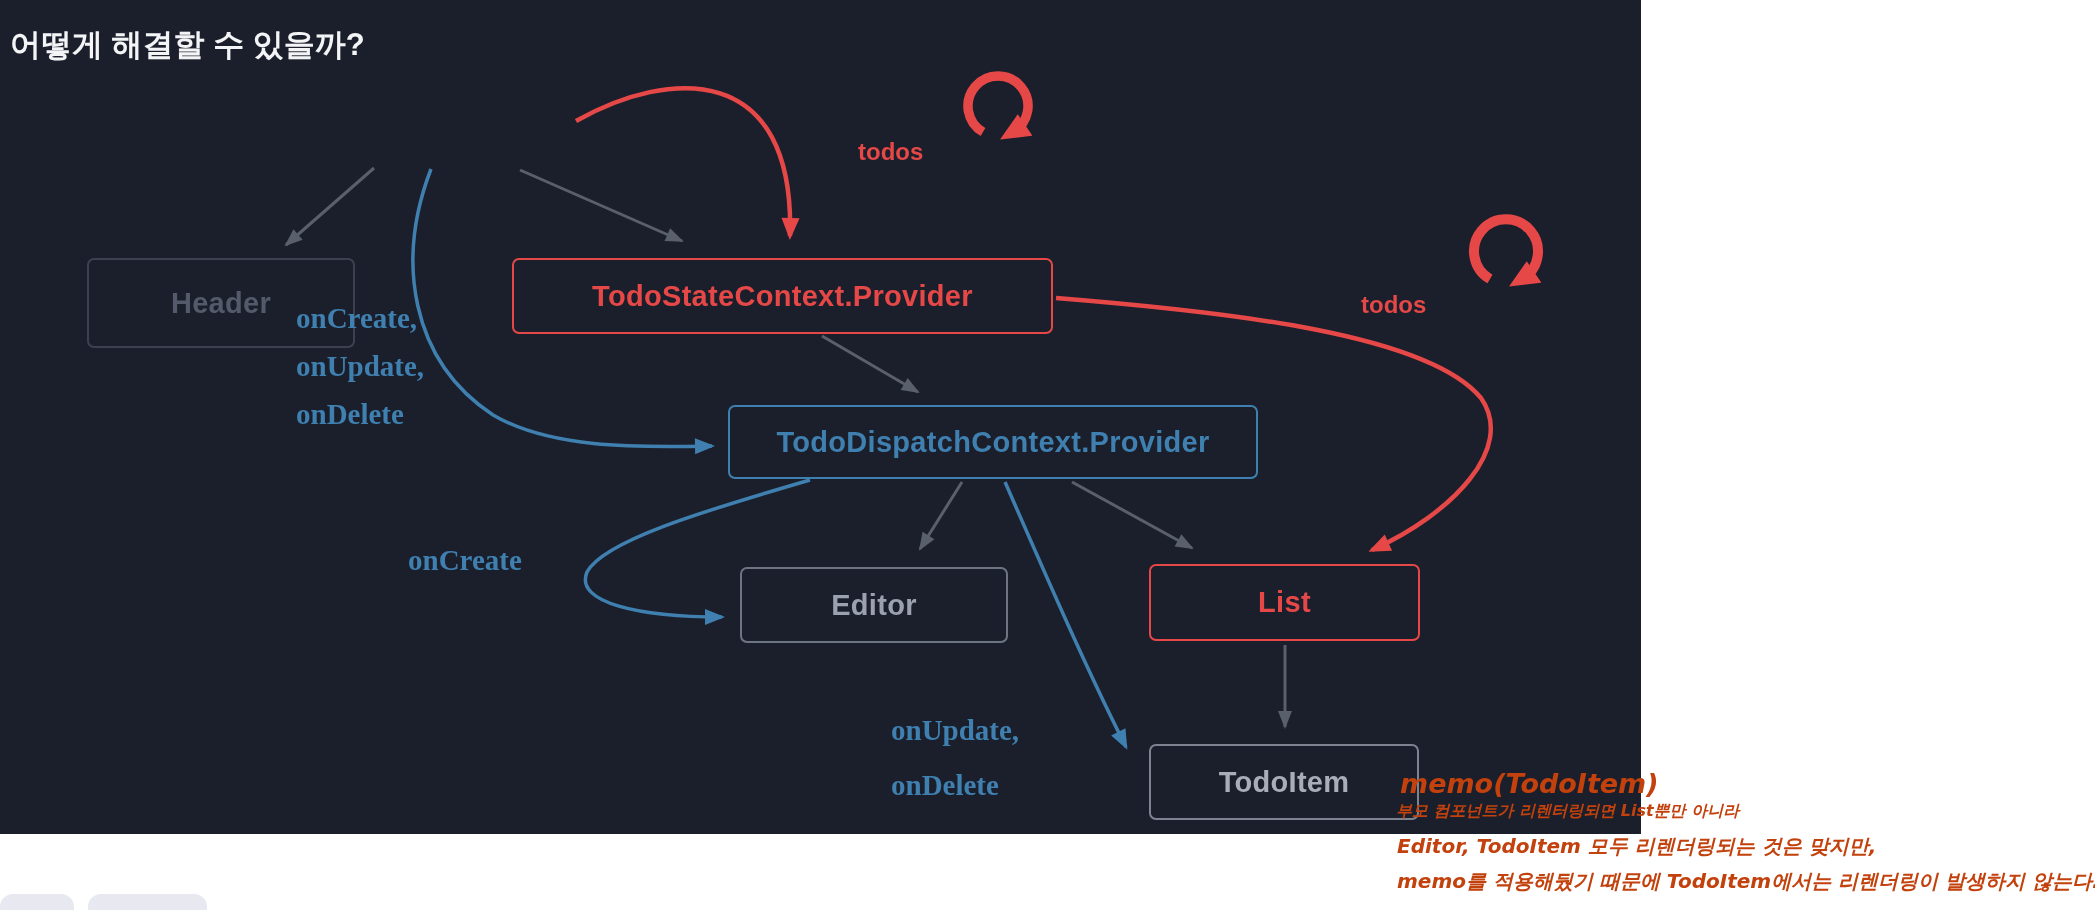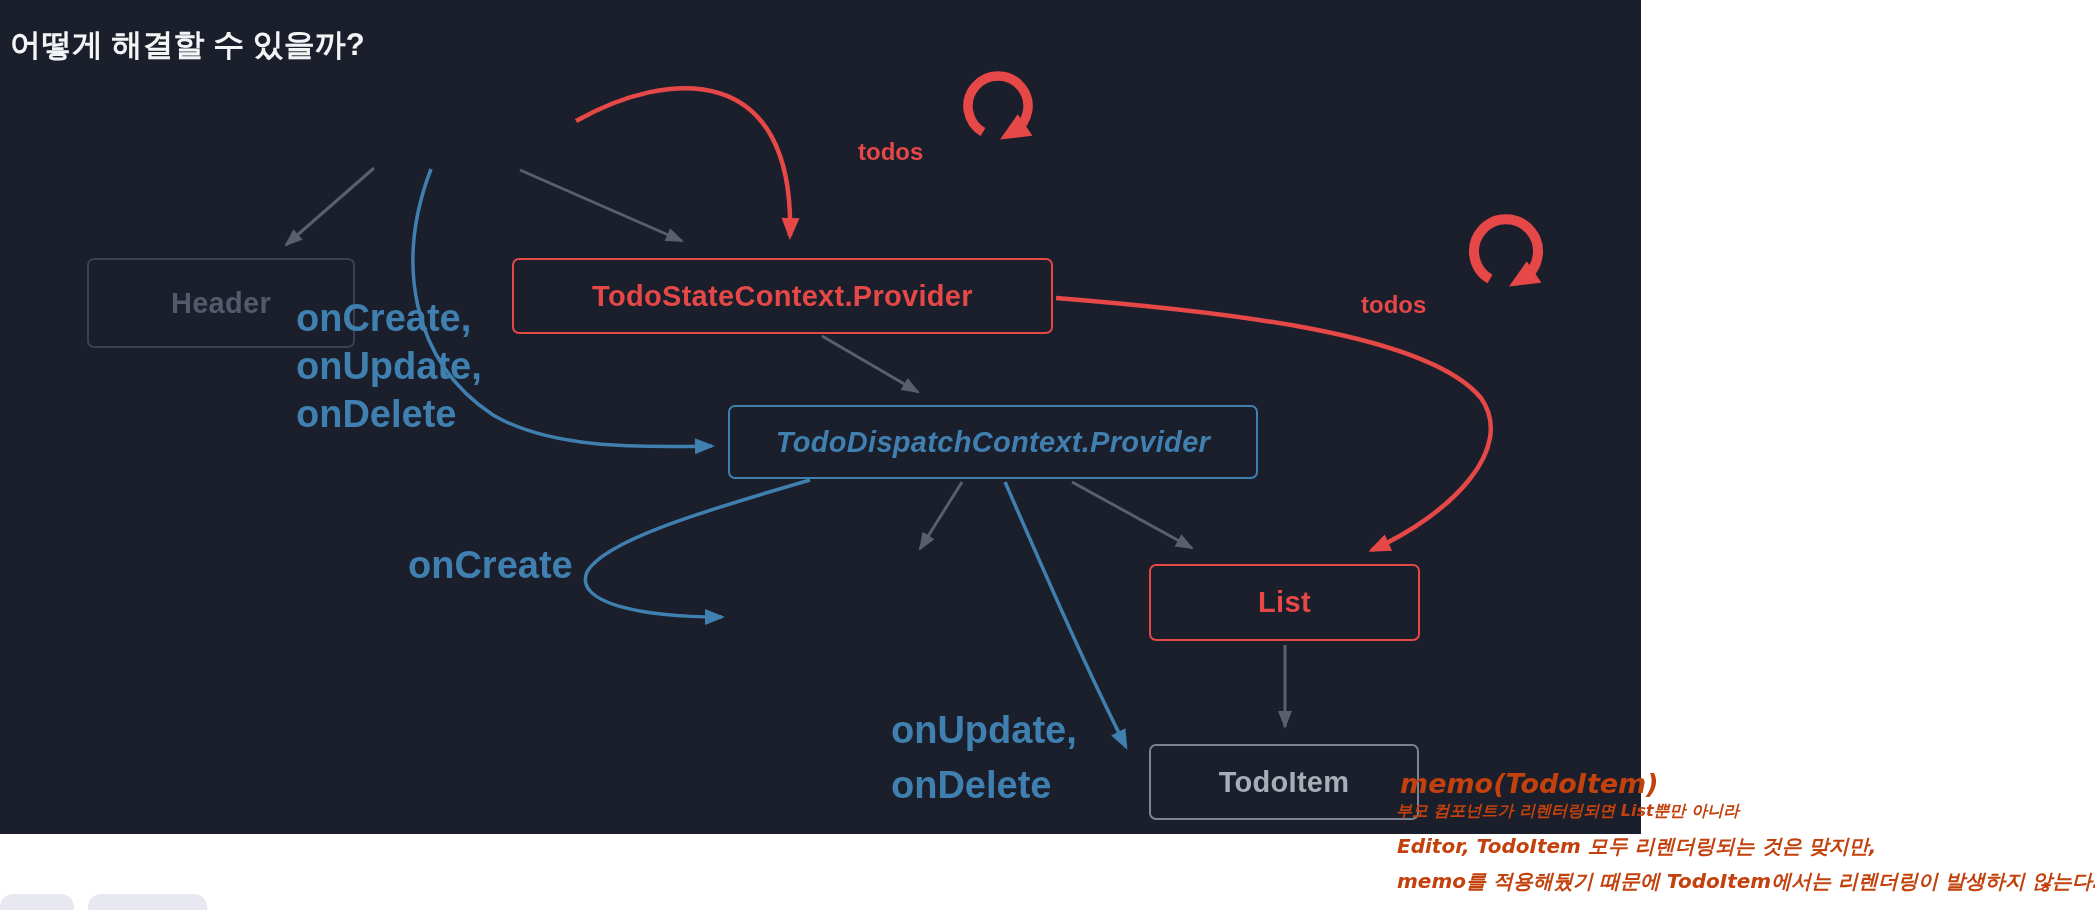--- a/index.html
+++ b/index.html
@@ -7,26 +7,26 @@
           font-family:"Liberation Sans",sans-serif;}
   .panel{position:absolute;left:0;top:0;width:1641px;height:834px;background:#1b1f2b;}
   .title{position:absolute;left:10px;top:4px;font-size:31px;font-weight:700;color:#f3f4f6;white-space:nowrap;margin-top:20px;}
   .edges{position:absolute;left:0;top:0;width:2095px;height:910px;pointer-events:none;}
   .node{position:absolute;display:flex;align-items:center;justify-content:center;
         border-radius:7px;font-size:29px;font-weight:600;letter-spacing:.3px;white-space:nowrap;
         background:#1b1f2b;box-sizing:border-box;}
   .node-app{left:307px;top:95px;width:268px;height:73px;border:3px solid #e9ebf2;color:#f2f3f6;}
   .node-header{left:87px;top:258px;width:268px;height:90px;border:2px solid #3c4150;color:#545a6b;}
   .node-state{left:512px;top:258px;width:541px;height:76px;border:2px solid #e64848;color:#e64848;}
-  .node-dispatch{left:728px;top:405px;width:530px;height:74px;border:2px solid #3f80b0;color:#3f80b0;font-style:italic;}
+  .node-dispatch{left:728px;top:405px;width:530px;height:74px;border:2px solid #3f80b0;color:#3f80b0;}
   .node-editor{left:740px;top:567px;width:268px;height:76px;border:2px solid #6e7582;color:#9ba1ae;}
   .node-list{left:1149px;top:564px;width:271px;height:77px;border:2px solid #e64848;color:#e64848;}
   .node-todoitem{left:1149px;top:744px;width:270px;height:76px;border:2px solid #7d8391;color:#a8adb8;}
   .lbl{position:absolute;white-space:nowrap;}
-  .lbl-blue{color:#3f80b0;font-size:38px;font-weight:600;}
+  .lbl-blue{color:#3f80b0;font-size:29px;font-weight:600;font-family:Liberation Serif, serif;}
   .lbl-red{color:#e64848;font-size:24px;font-weight:700;}
   .todos-top{left:858px;top:138px;}
   .todos-right{left:1361px;top:291px;}
   .props-app{left:296px;top:294px;line-height:48px;}
   .on-create{left:408px;top:544px;}
   .on-update-delete{left:891px;top:703px;line-height:55px;}
   .anno{position:absolute;color:#c2410c;font-family:"DejaVu Sans",sans-serif;font-style:italic;white-space:nowrap;}
   .anno-title{left:1400px;top:768px;font-size:27px;font-weight:700;}
   .anno-l1{left:1396px;top:801px;font-size:16px;font-weight:600;}
   .anno-l2{left:1397px;top:833px;font-size:20px;font-weight:600;}
@@ -76,20 +76,21 @@
       <path d="M 983,132 A 30 30 0 1 1 1013,132" stroke="#e64848" stroke-width="9.5" fill="none" marker-end="url(#ah-icon)"></path>
     </g>
     <g>
       <path d="M 1490,279 A 32 32 0 1 1 1522,279" stroke="#e64848" stroke-width="10" fill="none" marker-end="url(#ah-icon)"></path>
     </g>
   </svg>
 
   <div class="node node-header">Header</div>
   <div class="node node-state">TodoStateContext.Provider</div>
   <div class="node node-dispatch">TodoDispatchContext.Provider</div>
+  <div class="node node-editor">Editor</div>
   <div class="node node-list">List</div>
   <div class="node node-todoitem">TodoItem</div>
 
   <div class="lbl lbl-red todos-top">todos</div>
   <div class="lbl lbl-red todos-right">todos</div>
 
   <div class="lbl lbl-blue props-app">
     <div>onCreate,</div>
     <div>onUpdate,</div>
     <div>onDelete</div>

